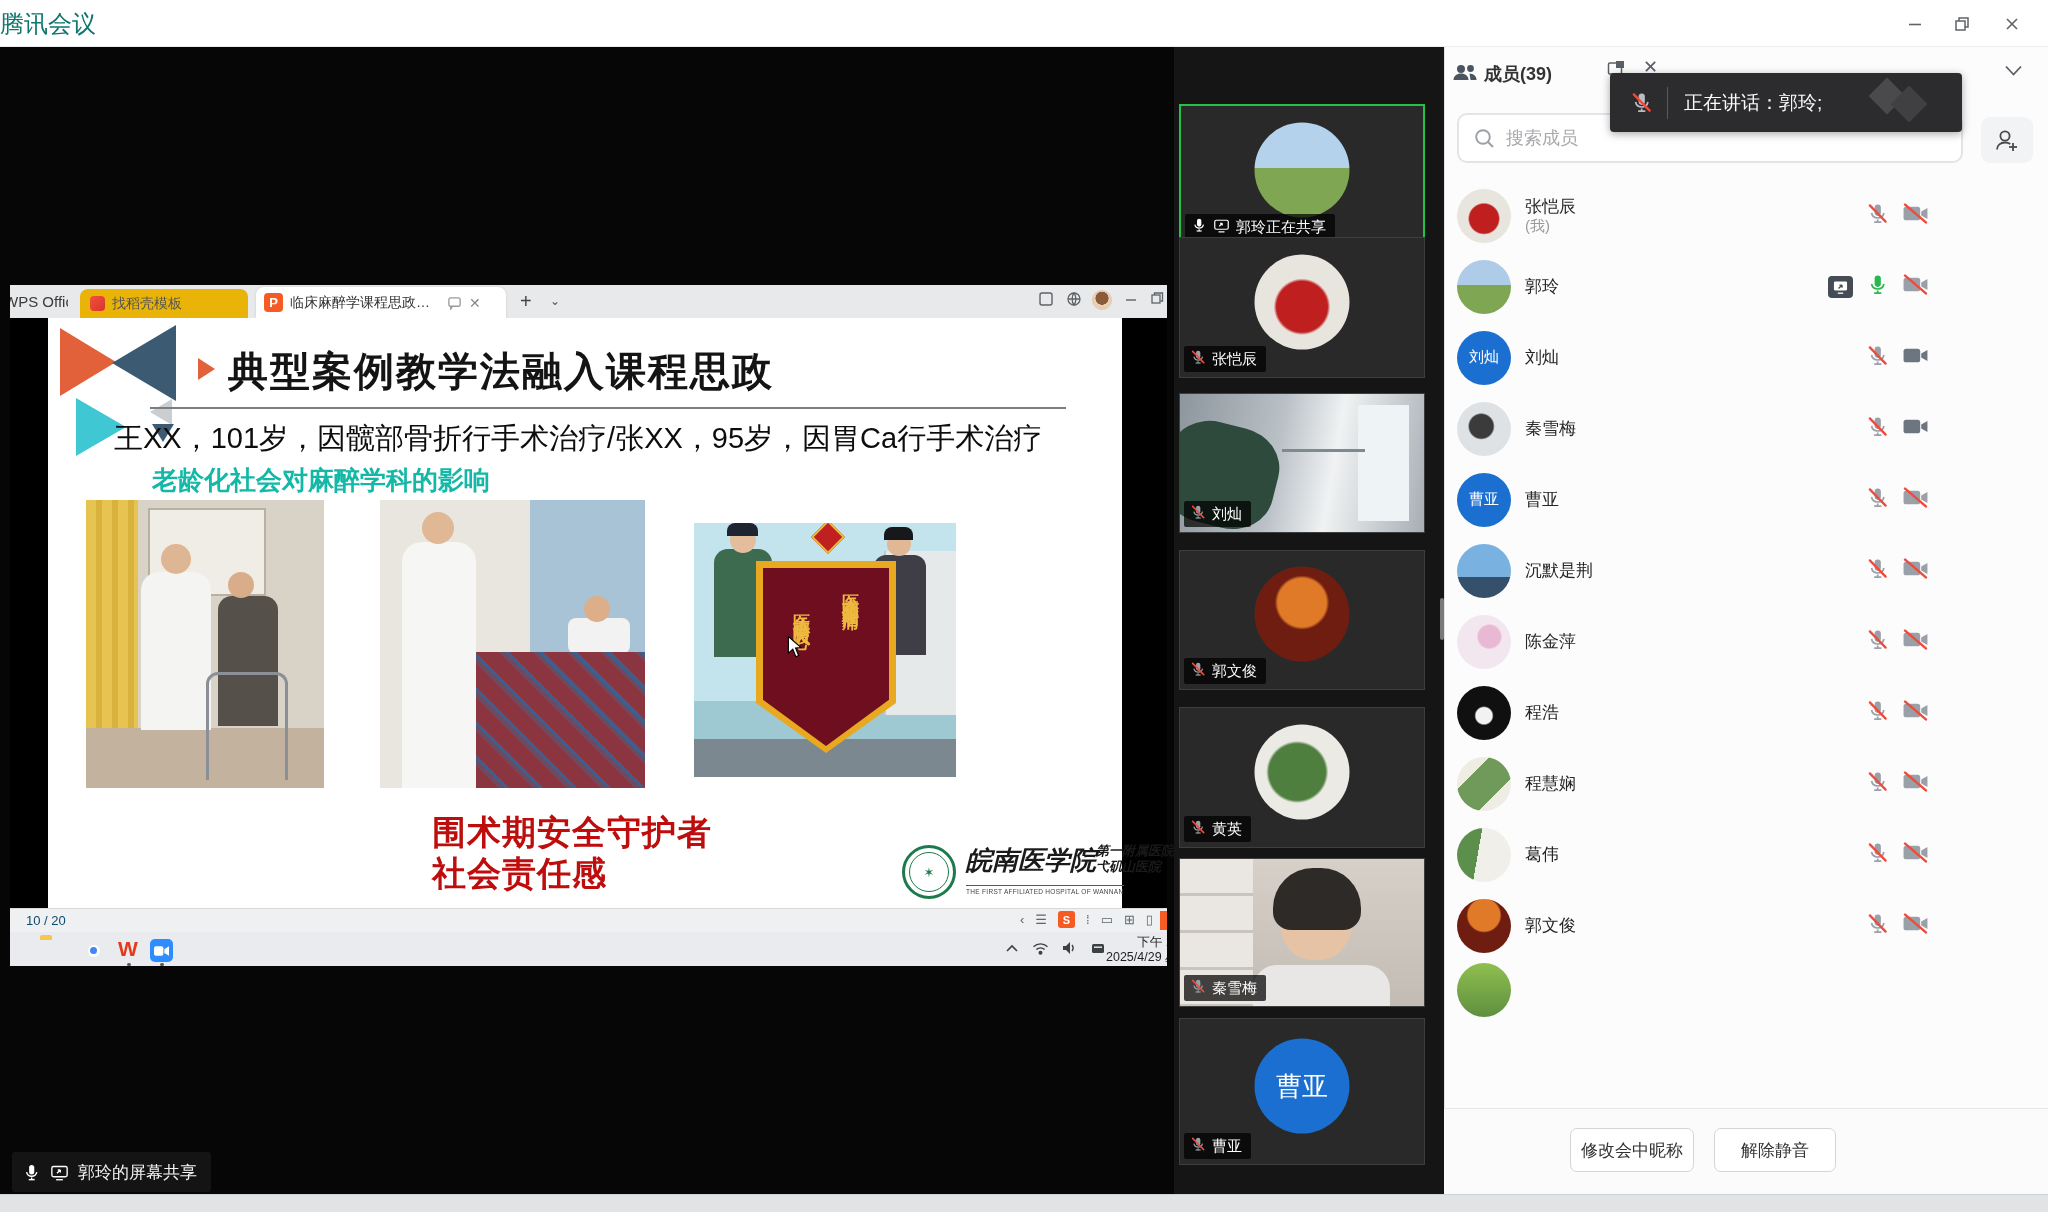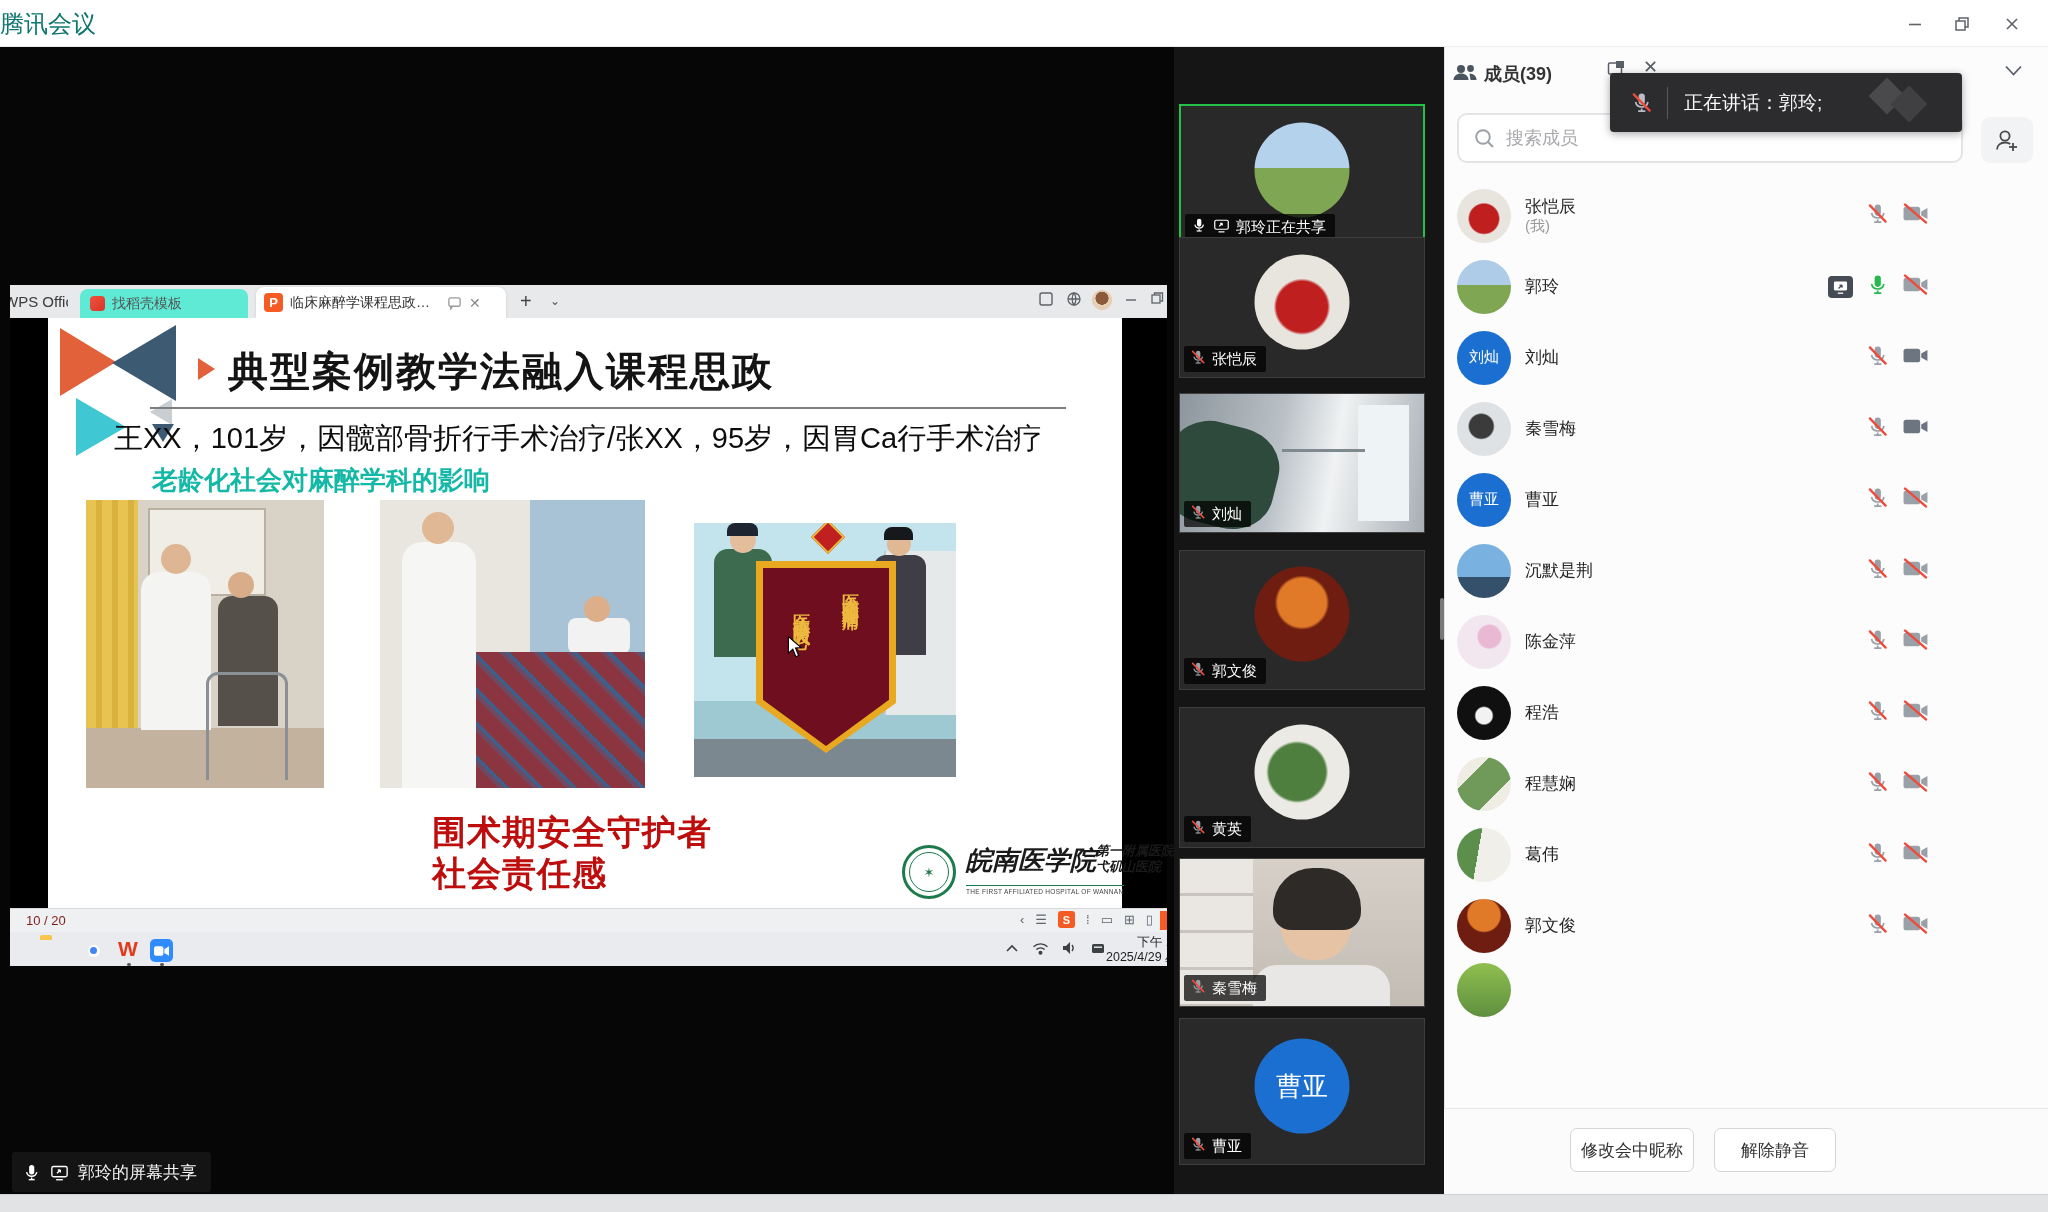--- a/index.html
+++ b/index.html
@@ -13,21 +13,21 @@
   .win-ctl{top:12px;width:24px;height:24px;display:flex;align-items:center;justify-content:center;color:#5f6368;cursor:default;}
   .win-min{left:1903px;} .win-rest{left:1950px;} .win-close{left:2000px;}
 
   
   .stage{left:0;top:47px;width:1174px;height:1147px;background:#060606;}
 
   
   .tabbar{left:10px;top:285px;width:1157px;height:33px;background:#e7e9eb;overflow:hidden;}
   .tab-left{position:absolute;left:0;top:0;width:58px;height:33px;overflow:hidden;}
   .tab-left span{display:block;margin-left:-6px;line-height:33px;font-size:15px;color:#3a3a3a;white-space:nowrap;}
-  .tab2{position:absolute;left:70px;top:4px;width:168px;height:29px;background:#5eead4;border-radius:8px 8px 0 0;display:flex;align-items:center;gap:7px;padding-left:10px;box-sizing:border-box;}
+  .tab2{position:absolute;left:70px;top:4px;width:168px;height:29px;background:#eab308;border-radius:8px 8px 0 0;display:flex;align-items:center;gap:7px;padding-left:10px;box-sizing:border-box;}
   .tab2-ico{width:15px;height:15px;border-radius:4px;background:linear-gradient(135deg,#f0533a,#d8342a);}
   .tab2 .tlab{font-size:14px;color:#555;}
   .tab3{position:absolute;left:246px;top:2px;width:250px;height:31px;background:#ffffff;border-radius:8px 8px 0 0;display:flex;align-items:center;gap:7px;padding:0 8px;box-sizing:border-box;box-shadow:0 0 3px rgba(0,0,0,.12);}
   .tab3-p{width:19px;height:19px;border-radius:4px;background:#f55b22;color:#fff;font-size:13px;font-weight:bold;display:flex;align-items:center;justify-content:center;flex:none;}
   .tab3 .tlab{font-size:14px;color:#333;max-width:150px;white-space:nowrap;overflow:hidden;text-overflow:ellipsis;}
   .tab3 .tbub{color:#9a9a9a;flex:none;}
   .tab3 .tx{color:#888;font-size:14px;flex:none;}
   .tab-plus{position:absolute;left:510px;top:0px;font-size:20px;color:#444;line-height:33px;}
   .tab-caret{position:absolute;left:540px;top:0;font-size:12px;color:#555;line-height:33px;}
   .br-ico{position:absolute;top:6px;color:#5f6368;}
@@ -93,21 +93,21 @@
   .seal span{color:#1c7a4c;font-size:13px;}
   .orgtxt{position:absolute;left:64px;top:0;display:flex;align-items:flex-start;}
   .orgmain{font-family:"DejaVu Serif",serif;font-size:26px;font-weight:bold;font-style:italic;color:#1a1a1a;white-space:nowrap;}
   .orgsub{display:flex;flex-direction:column;font-family:"DejaVu Serif",serif;font-size:13px;font-weight:bold;font-style:italic;color:#1a1a1a;line-height:1.25;white-space:nowrap;}
   .orgen{position:absolute;left:64px;top:42px;width:158px;font-size:6.5px;color:#444;letter-spacing:.3px;border-top:1px solid #1c7a4c;padding-top:2px;white-space:nowrap;overflow:hidden;}
 
   .cursor{left:787px;top:636px;}
 
   
   .statusbar{left:10px;top:908px;width:1157px;height:24px;background:#eef0f2;border-top:1px solid #d8dadc;box-sizing:border-box;overflow:hidden;}
-  .page-ind{position:absolute;left:16px;top:4px;font-size:13px;color:#7f1d1d;}
+  .page-ind{position:absolute;left:16px;top:4px;font-size:13px;color:#0c4a6e;}
   .st-icons{position:absolute;right:14px;top:2px;display:flex;align-items:center;gap:11px;color:#5f6670;font-size:13px;}
   .sbadge{width:17px;height:17px;border-radius:3px;background:#f55b22;color:#fff;font-size:11px;font-weight:bold;display:flex;align-items:center;justify-content:center;}
   .st-sliver{position:absolute;right:0;top:2px;width:7px;height:19px;background:#f55b22;}
 
   
   .taskbar{left:10px;top:932px;width:1157px;height:34px;background:#e9ebee;overflow:hidden;}
   .tb-ico{position:absolute;top:7px;}
   .folder{width:26px;height:18px;background:#f7c64a;border-radius:2px;margin-top:3px;position:relative;}
   .folder::before{content:"";position:absolute;left:0;top:-4px;width:12px;height:5px;background:#f7c64a;border-radius:2px 2px 0 0;}
   .chrome{width:23px;height:23px;border-radius:50%;background:conic-gradient(#ea4335 0 120deg,#fbbc05 120deg 240deg,#34a853 240deg 360deg);position:relative;}

